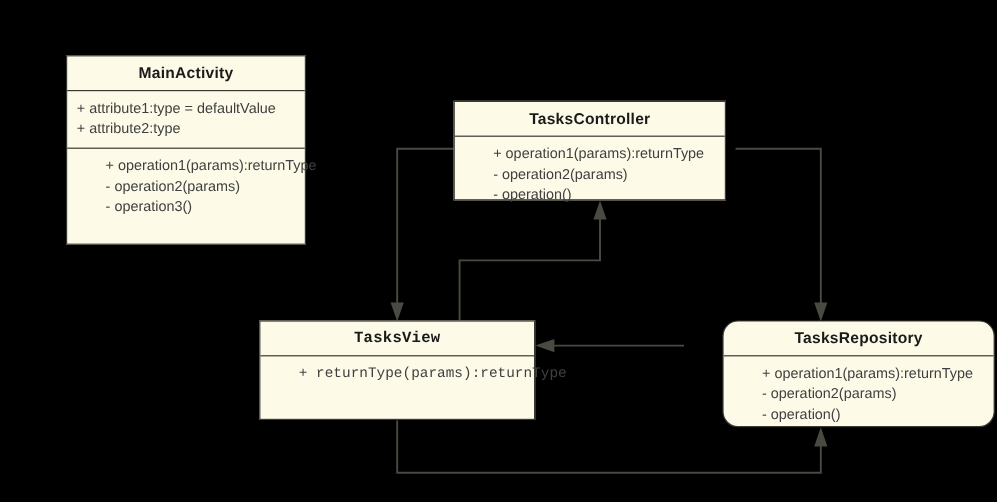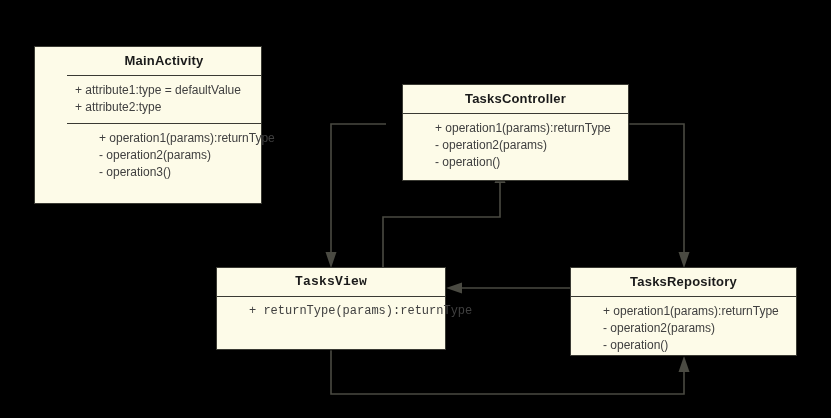--- a/index.html
+++ b/index.html
@@ -89,50 +89,50 @@
       <path d="M 570 288 L 457 288"></path>
       <polygon points="446,288 462,282.5 462,293.5"></polygon>
     </g>
 
     <g>
       <path d="M 331 350 L 331 394 L 684 394 L 684 367"></path>
       <polygon points="684,356 678.5,372 689.5,372"></polygon>
     </g>
   </svg>
 
-  <div class="uml-class" style="left:34px; top:46px; width:228px; height:158px;padding-left:32px;">
+  <div class="uml-class" style="left:55px; top:46px; width:200px; height:158px;">
     <div class="uml-title">MainActivity</div>
     <div class="uml-compartment">
       <div class="uml-member">+ attribute1:type = defaultValue</div>
       <div class="uml-member">+ attribute2:type</div>
     </div>
     <div class="uml-compartment">
       <div class="uml-member">+ operation1(params):returnType</div>
       <div class="uml-member">- operation2(params)</div>
       <div class="uml-member">- operation3()</div>
     </div>
   </div>
 
-  <div class="uml-class" style="left:402px; top:84px; width:227px; height:97px;">
+  <div class="uml-class" style="left:378px; top:84px; width:227px; height:83px;">
     <div class="uml-title">TasksController</div>
     <div class="uml-compartment">
       <div class="uml-member">+ operation1(params):returnType</div>
       <div class="uml-member">- operation2(params)</div>
       <div class="uml-member">- operation()</div>
     </div>
   </div>
 
   <div class="uml-class" style="left:216px; top:267px; width:230px; height:83px;font-family:Liberation Mono, monospace;">
     <div class="uml-title">TasksView</div>
     <div class="uml-compartment">
       <div class="uml-member">+ returnType(params):returnType</div>
     </div>
   </div>
 
-  <div class="uml-class" style="left:570px; top:267px; width:227px; height:89px;">
+  <div class="uml-class" style="left:602px; top:267px; width:227px; height:89px;border-radius:13px;">
     <div class="uml-title">TasksRepository</div>
     <div class="uml-compartment">
       <div class="uml-member">+ operation1(params):returnType</div>
       <div class="uml-member">- operation2(params)</div>
       <div class="uml-member">- operation()</div>
     </div>
   </div>
 
 </div>
 

